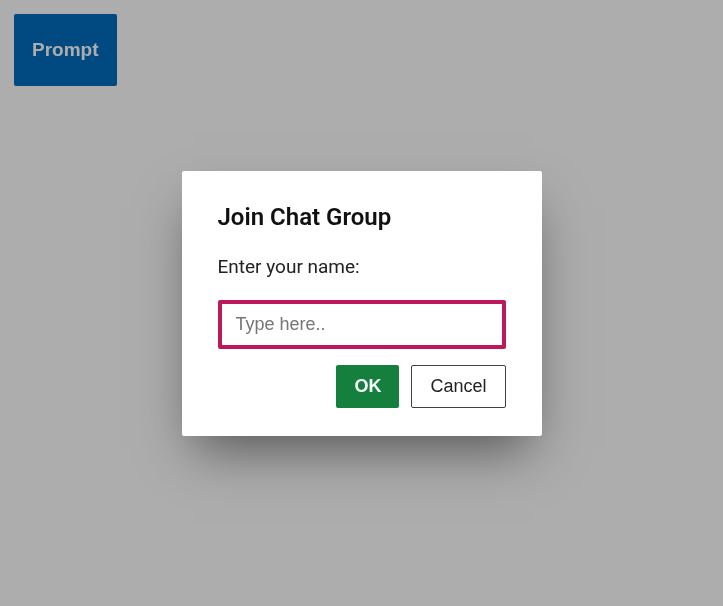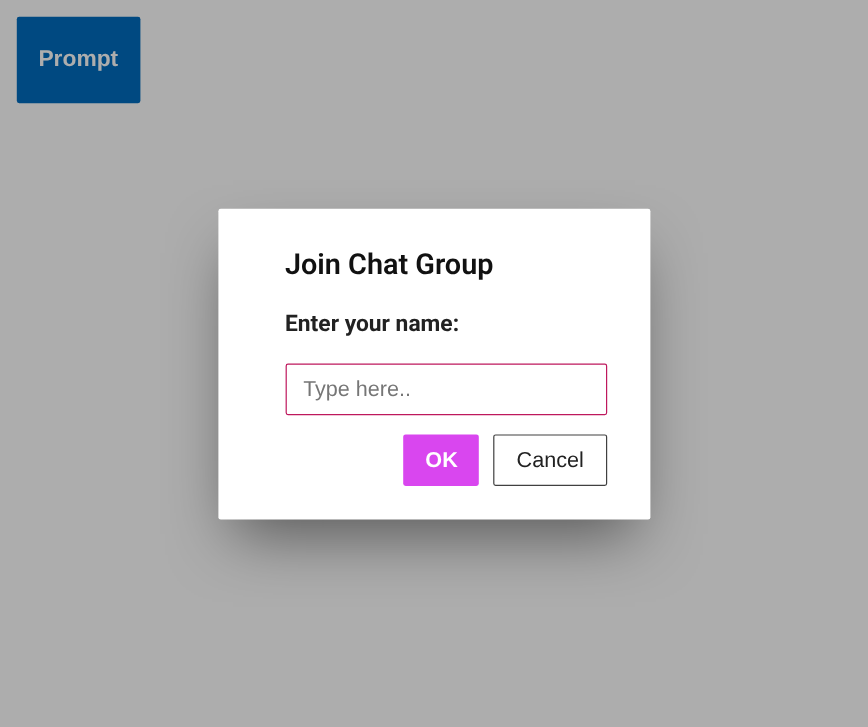--- a/index.html
+++ b/index.html
@@ -37,54 +37,54 @@
       background: rgba(0,0,0,0.32);
       display: flex;
       align-items: center;
       justify-content: center;
     }
     .dialog {
       background: #fff;
       width: 360px;
       border-radius: 2px;
       box-shadow: 0 25px 50px -12px rgba(0,0,0,0.5);
-      padding: 32px 36px 28px 56px;
+      padding: 32px 36px 28px 36px;
     }
     .dialog-title {
       font-size: 24px;
       font-weight: 600;
       color: #111;
       margin-bottom: 24px;
     }
     .dialog-label {
       font-size: 19px;
       color: #222;
       margin-bottom: 22px;
-      font-weight: 700;
+      font-weight: 400;
     }
     .dialog-input {
       width: 100%;
       padding: 10px 14px;
       font-size: 18px;
-      border: 1px solid #be185d;
+      border: 4px solid #be185d;
       border-radius: 2px;
       color: #0f766e;
       margin-bottom: 16px;
       outline: none;
     }
     .dialog-input::placeholder {
       color: #767676;
     }
     .dialog-actions {
       display: flex;
       justify-content: flex-end;
       gap: 12px;
     }
     .btn-ok {
-      background: #d946ef;
+      background: #15803d;
       color: #fff;
       border: none;
       padding: 10px 18px;
       font-size: 18px;
       font-weight: 600;
       border-radius: 2px;
       cursor: pointer;
     }
     .btn-cancel {
       background: #fff;

